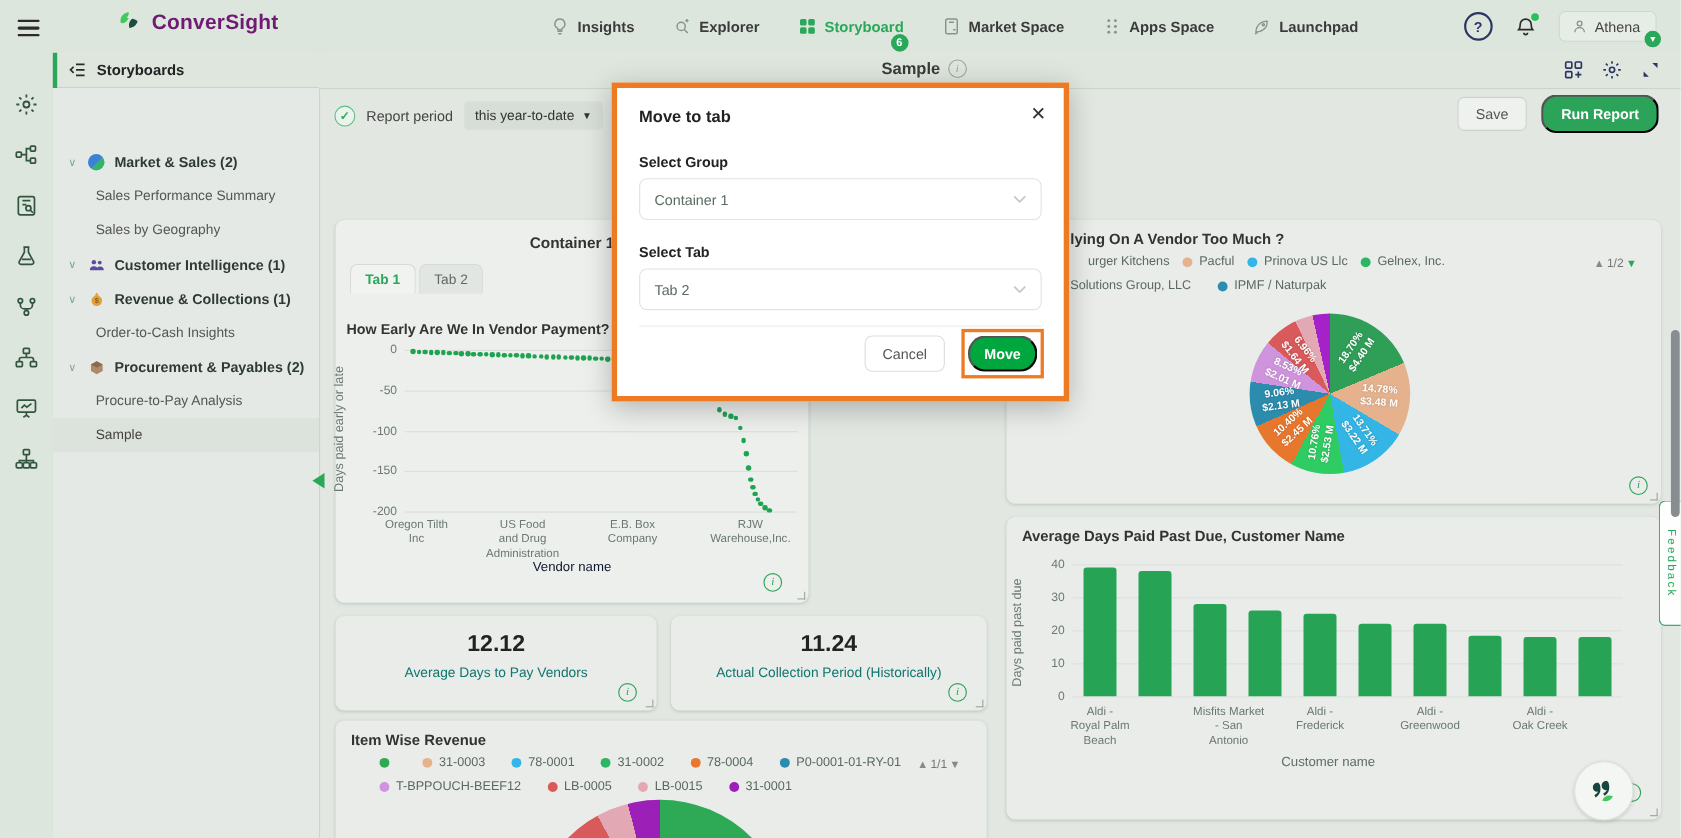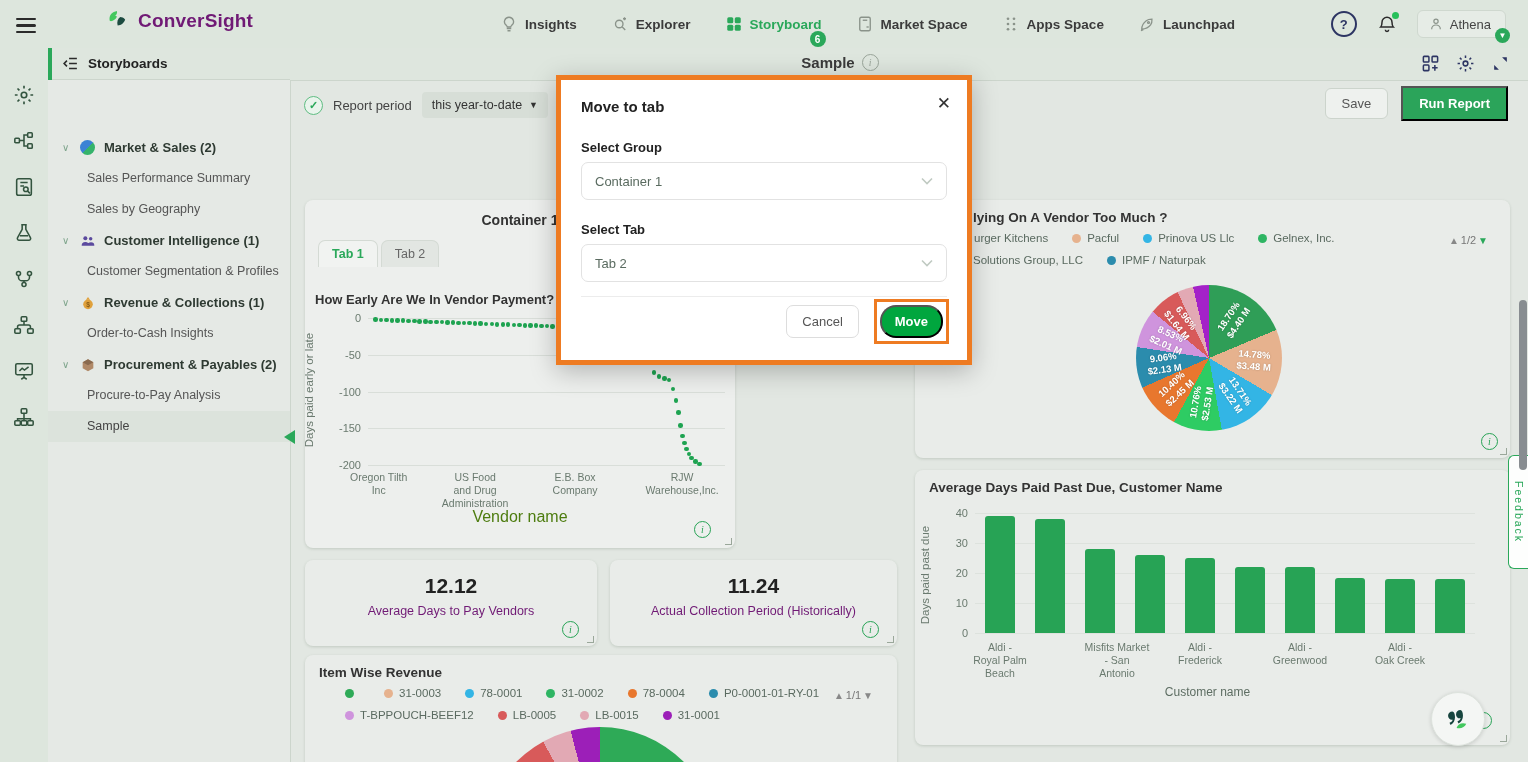--- a/index.html
+++ b/index.html
@@ -70,21 +70,21 @@
   
   #toolbar-left{position:absolute;left:14px;top:44px;display:flex;align-items:center;gap:10px;}
   #check-ic{width:17px;height:17px;border:1.5px solid #5fbd82;border-radius:50%;color:#2aa85a;background:#e9f4ec;
             display:flex;align-items:center;justify-content:center;font-size:11px;font-weight:bold;}
   #report-period-label{font-size:13px;color:#444;}
   #period-chip{background:#d7ded7;border-radius:4px;padding:6px 10px;font-size:12.5px;color:#333;cursor:pointer;display:flex;gap:7px;align-items:center;}
   #period-chip .dd{font-size:9px;color:#333;}
   #toolbar-divider{width:1px;height:26px;background:#c2ccc2;margin-left:6px;}
   #toolbar-right{position:absolute;right:20px;top:38px;display:flex;gap:13px;align-items:center;}
   #save-btn{background:#eef1ee;border:1px solid #ccd4cc;border-radius:6px;padding:7px 16px;color:#555;font-size:13px;cursor:pointer;}
-  #run-btn{background:#2ba45a;border-radius:0;padding:8px 16px;color:#fff;font-size:13px;font-weight:bold;cursor:pointer;}
+  #run-btn{background:#2ba45a;border-radius:14px;padding:8px 16px;color:#fff;font-size:13px;font-weight:bold;cursor:pointer;}
   
   #banner{left:15px;top:77px;width:1205px;height:55px;background:#e8eac2;border-radius:6px;}
   .banner-txt{position:absolute;top:10px;font-style:italic;font-weight:bold;font-size:15px;color:#2e3510;}
   #banner-left{left:85px;}
   #banner-right{right:30px;}
   
   .card{position:absolute;background:#e9ece9;border-radius:8px;box-shadow:0 1px 3px rgba(50,70,50,.18);}
   .card-title{position:absolute;left:14px;top:10px;font-weight:bold;font-size:13.5px;color:#333;}
   .corner{position:absolute;right:3px;bottom:3px;width:6px;height:6px;border-right:1.5px solid #9aa79a;border-bottom:1.5px solid #9aa79a;}
   .info-badge{position:absolute;width:15px;height:15px;border:1.5px solid #27a355;color:#27a355;border-radius:50%;
@@ -98,24 +98,24 @@
   .tab.active{background:#f1f3f1;color:#2aa85a;font-weight:bold;}
   #scatter-title{position:absolute;left:10px;top:92px;font-weight:bold;font-size:13px;color:#333;}
   #scatter-plot{position:absolute;left:63px;top:118px;width:357px;height:147px;}
   .gridline{position:absolute;left:0;width:100%;height:1px;background:#d9ded9;}
   .ytick{position:absolute;right:100%;margin-right:7px;transform:translateY(-50%);font-size:11px;color:#6a7a6f;white-space:nowrap;}
   .dot{position:absolute;width:4.5px;height:4.5px;border-radius:50%;}
   .xtick{position:absolute;top:100%;margin-top:6px;transform:translateX(-50%);font-size:10.5px;color:#6a7a6f;
          text-align:center;white-space:pre-line;line-height:1.25;}
   #scatter-ylab{position:absolute;left:-4px;top:110px;width:16px;height:160px;display:flex;align-items:center;justify-content:center;}
   .ylab-txt{transform:rotate(-90deg);white-space:nowrap;font-size:11.5px;color:#6a7a6f;}
-  #scatter-xlab{position:absolute;left:0;top:308px;width:430px;text-align:center;font-size:16px;color:#4d7c0f;}
+  #scatter-xlab{position:absolute;left:0;top:308px;width:430px;text-align:center;font-size:12px;color:#0f172a;}
   
   .kpi-value{position:absolute;left:0;top:14px;width:100%;text-align:center;font-weight:bold;font-size:21px;color:#222;}
-  .kpi-label{position:absolute;left:0;top:44px;width:100%;text-align:center;font-size:12.5px;color:#701a75;}
+  .kpi-label{position:absolute;left:0;top:44px;width:100%;text-align:center;font-size:12.5px;color:#0f766e;}
   
   .legend-row{position:absolute;display:flex;align-items:center;gap:24px;}
   .legend-item{display:flex;align-items:center;gap:6px;font-size:11.5px;color:#5a6a60;cursor:pointer;}
   .legend-dot{width:9px;height:9px;border-radius:50%;flex:0 0 auto;}
   .pagination{position:absolute;font-size:11px;color:#777;display:flex;align-items:center;gap:2px;cursor:pointer;}
   .pag-up{color:#888;font-size:10px;}
   .pag-down{font-size:10px;}
   
   .pie{position:absolute;border-radius:50%;}
   .pie-label{position:absolute;color:#fff;font-size:9.5px;font-weight:bold;text-align:center;line-height:1.3;
@@ -343,21 +343,20 @@
           <span class="tree-chev">∨</span>
           <span class="tree-gic">
             <svg viewBox="0 0 24 24" fill="#5b4a9e" width="16" height="16">
               <circle cx="8" cy="8" r="3"></circle>
               <circle cx="16" cy="8.5" r="2.6"></circle>
               <path d="M2.5 19a5.5 5.5 0 0 1 11 0zM11.5 19a5 5 0 0 1 10 0z"></path>
             </svg>
           </span>
           <span class="tree-glabel">Customer Intelligence (1)</span>
         </div>
-        <div class="tree-child">Customer Segmentation &amp; Profiles</div>
         <div class="tree-group">
           <span class="tree-chev">∨</span>
           <span class="tree-gic">
             <svg viewBox="0 0 24 24" width="16" height="16">
               <path d="M12 3l3 4.2H9z" fill="#e0a13c"></path>
               <circle cx="12" cy="14" r="7.2" fill="#e0a13c"></circle>
               <text x="12" y="17.5" font-size="10" text-anchor="middle" fill="#8a5d16" font-weight="bold">$</text>
             </svg>
           </span>
           <span class="tree-glabel">Revenue &amp; Collections (1)</span>
@@ -584,21 +583,21 @@
       <div class="pagination" style="right:24px;top:34px;">
         <span class="pag-up">▲</span>
         <span>1/1</span>
         <span class="pag-down" style="color:#888;">▼</span>
       </div>
       <div id="item-pie" class="pie" style="left: 177px; top: 72px; width: 236px; height: 236px; background: conic-gradient(rgb(46, 170, 87) 0%, rgb(46, 170, 87) 40%, rgb(230, 178, 142) 40%, rgb(230, 178, 142) 60%, rgb(51, 181, 229) 60%, rgb(51, 181, 229) 80%, rgb(207, 148, 221) 80%, rgb(207, 148, 221) 86%, rgb(216, 90, 90) 86%, rgb(216, 90, 90) 92%, rgb(226, 169, 180) 92%, rgb(226, 169, 180) 96%, rgb(156, 31, 184) 96%, rgb(156, 31, 184) 100%);"></div>
     </div>
 
     <div id="vendor-card" class="card" style="left:625px;top:152px;width:595px;height:258px;">
       <div class="card-title" style="left:58px;">lying On A Vendor Too Much ?</div>
-      <div class="legend-row" style="left:59px;top:32px;" id="vendor-legend1">
+      <div class="legend-row" style="left:74px;top:32px;gap:12px;" id="vendor-legend1">
           <span class="legend-item">
             <span>urger Kitchens</span>
           </span>
           <span class="legend-item">
             <span class="legend-dot" style="background: rgb(230, 178, 142);"></span>
             <span>Pacful</span>
           </span>
           <span class="legend-item">
             <span class="legend-dot" style="background: rgb(51, 181, 229);"></span>
             <span>Prinova US Llc</span>

